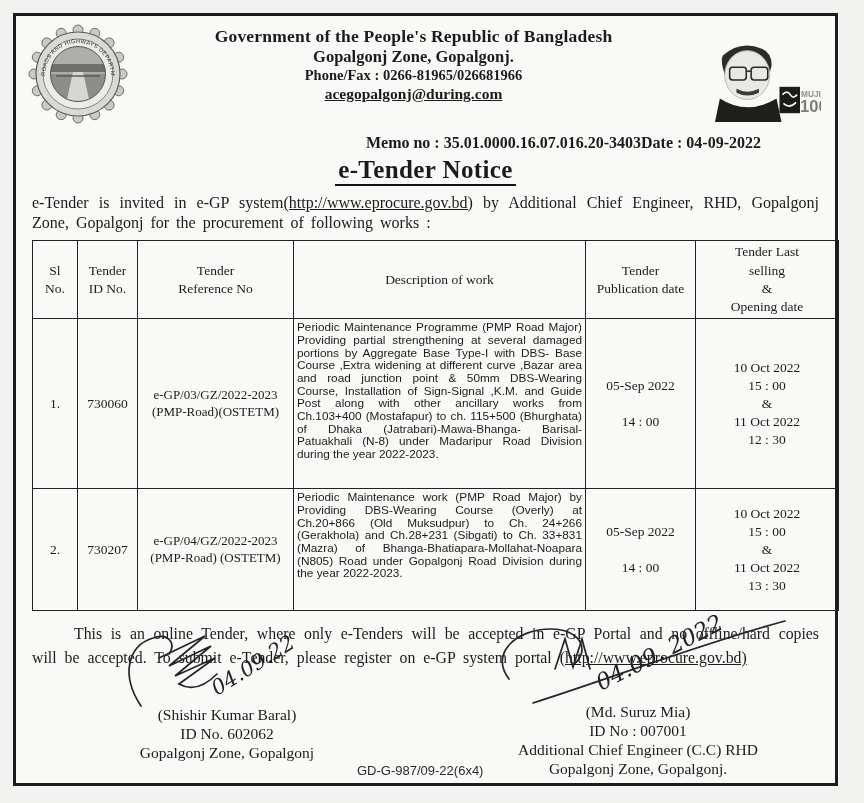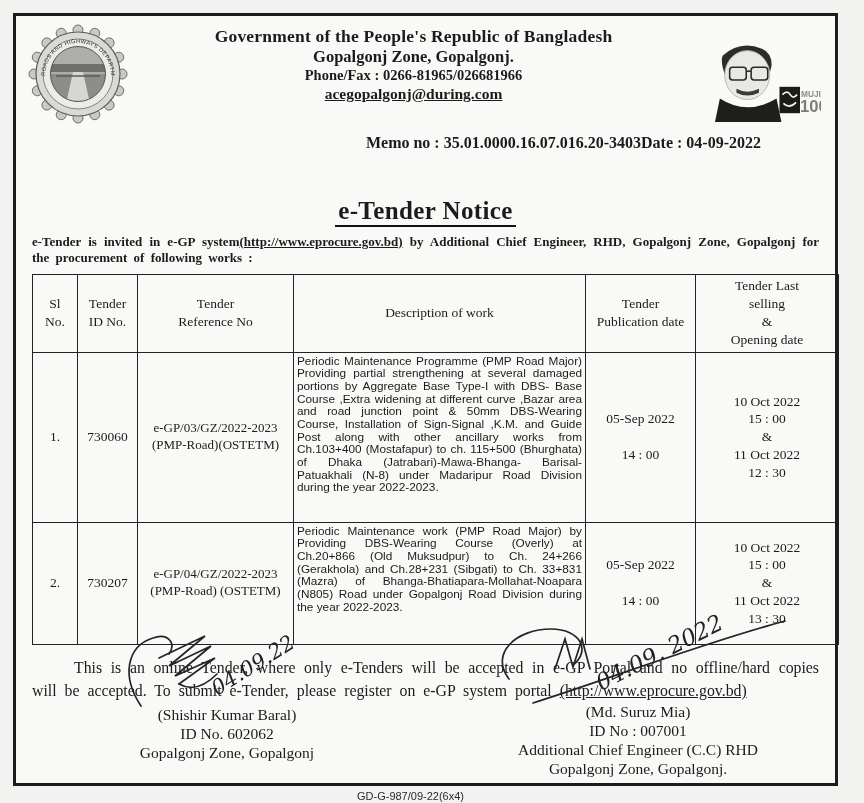--- a/index.html
+++ b/index.html
@@ -27,24 +27,24 @@
   .phone { font-size:14.5px; }
   .email { font-size:15.5px; text-decoration:underline; display:inline-block; margin-top:1px; color:#1b1b1b; cursor:pointer; }
   .hdr-mujib { width:130px; flex:0 0 130px; padding-top:14px; }
   
   .memo-row { display:flex; justify-content:flex-end; padding:6px 16px 0 16px; font-weight:bold; font-size:16px; }
   .memo-date { margin-right:58px; }
   
   .title-wrap { text-align:center; margin-top:4px; }
   .page-title {
     display:inline-block; font-size:25px; font-weight:bold; letter-spacing:0.4px;
-    border-bottom:2.5px solid #141414; padding:0 3px 0 3px; line-height:1.1;margin-top:41px;
-  }
-  
-  .intro { padding:7px 16px 0 16px; font-size:13px; line-height:1.28; text-align:justify; word-spacing:3px;font-weight:bold; }
+    border-bottom:2.5px solid #141414; padding:0 3px 0 3px; line-height:1.1;
+  }
+  
+  .intro { padding:7px 16px 0 16px; font-size:16px; line-height:1.28; text-align:justify; word-spacing:3px; }
   .u-link { text-decoration:underline; cursor:pointer; color:#1b1b1b; }
   
   table.tender { border-collapse:collapse; margin:7px 0 0 16px; table-layout:fixed; width:806px; }
   table.tender th, table.tender td { border:1.7px solid #222; padding:2px 3px; }
   table.tender th {
     font-weight:normal; font-size:13.5px; text-align:center; vertical-align:middle;
     white-space:pre-line; line-height:1.35;
   }
   tr.hrow { height:72px; }
   tr.r1 { height:170px; }
@@ -61,22 +61,22 @@
   .closing { padding:11px 16px 0 16px; font-size:15.8px; line-height:1.5; text-align:justify; word-spacing:4px; }
   .closing .indent { display:inline-block; width:42px; }
   
   .sig { position:absolute; text-align:center; font-size:15.5px; line-height:1.22; }
   .sig-left { left:92px; top:630px; width:270px; }
   .sig-right { left:468px; top:615px; width:340px; }
   .sig svg.scribble { display:block; margin:0 auto; }
   .sig .nm { margin-top:-4px; }
   
   .print-code {
-    position:absolute; left:357px; top:790px;
-    font-family:"Liberation Sans", sans-serif; font-size:11px; color:#2a2a2a;
+    position:absolute; left:357px; top:763px;
+    font-family:"Liberation Sans", sans-serif; font-size:13px; color:#2a2a2a;
   }
   .hand { font-style:italic; font-family:"DejaVu Serif", serif; fill:#222; }
 </style>
 </head>
 <body>
 
 <div class="frame">
 
   <div class="header">
     <div class="hdr-logo">

